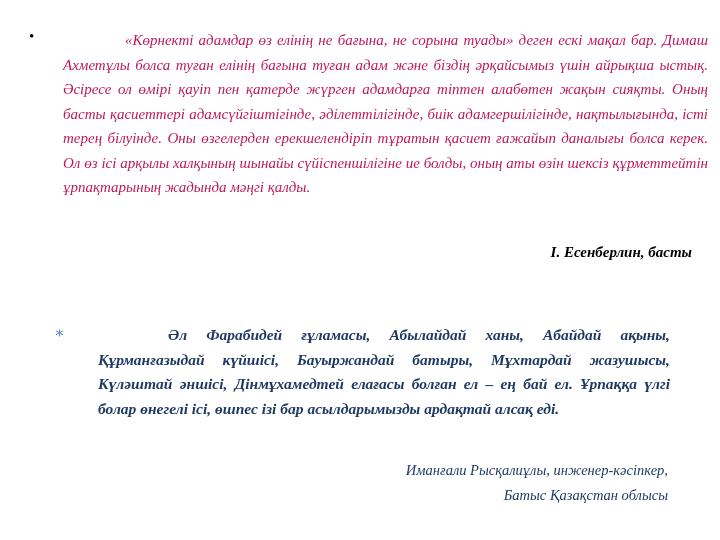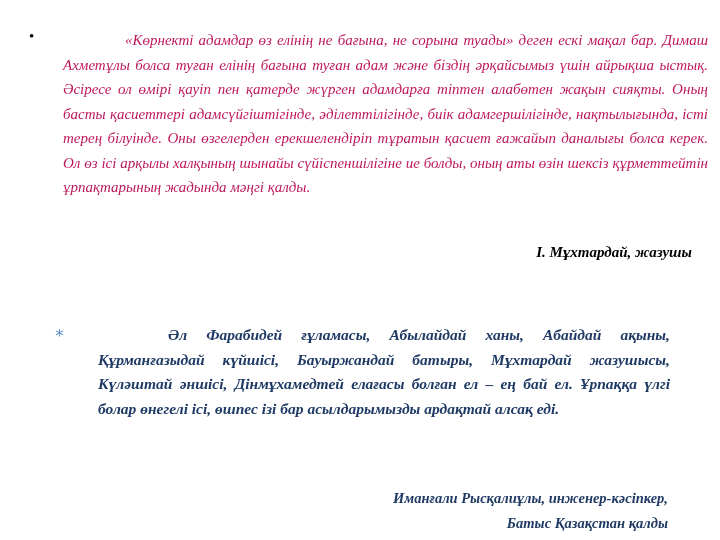--- a/index.html
+++ b/index.html
@@ -74,39 +74,38 @@
       font-size: 15.5px;
       line-height: 24.5px;
       text-align: justify;
       text-indent: 70px;
     }
     .author2 {
       position: absolute;
       right: 52px;
       color: #1f3a64;
       font-style: italic;
-      font-weight: bold;
+      font-weight: normal;
       font-size: 14.5px;
       text-align: right;
-      margin-top: 28px;
     }
     .author2.line1 { top: 462px; }
     .author2.line2 { top: 487px; }
   </style>
 </head>
 <body>
 
 <div class="slide">
 
   <div class="quote1">
     <span class="bullet1">•</span>
     <div class="text1">«Көрнекті  адамдар өз елінің не бағына, не сорына туады» деген ескі мақал бар. Димаш Ахметұлы болса туған елінің бағына туған адам және біздің әрқайсымыз үшін айрықша ыстық. Әсіресе ол өмірі қауіп пен қатерде жүрген адамдарға тіптен алабөтен жақын сияқты. Оның басты қасиеттері адамсүйгіштігінде, әділеттілігінде, биік адамгершілігінде, нақтылығында, істі терең білуінде. Оны өзгелерден ерекшелендіріп тұратын қасиет ғажайып даналығы болса керек. Ол өз ісі арқылы халқының шынайы сүйіспеншілігіне ие болды, оның аты өзін шексіз құрметтейтін ұрпақтарының жадында  мәңгі қалды.</div>
   </div>
-  <div class="author1">І. Мұхтардай, жазушы</div>
+  <div class="author1">І. Есенберлин, басты</div>
 
   <div class="quote2">
     <span class="bullet2">∗</span>
     <div class="text2">Әл Фарабидей ғұламасы, Абылайдай ханы, Абайдай ақыны, Құрманғазыдай күйшісі, Бауыржандай батыры, Мұхтардай жазушысы, Күләштай әншісі, Дінмұхамедтей елағасы болған ел – ең бай ел. Ұрпаққа үлгі болар өнегелі ісі, өшпес ізі бар асылдарымызды ардақтай алсақ еді.</div>
   </div>
   <div class="author2 line1">Иманғали Рысқалиұлы, инженер-кәсіпкер,</div>
-  <div class="author2 line2">Батыс Қазақстан қалды</div>
+  <div class="author2 line2">Батыс Қазақстан облысы</div>
 
 </div>
 
 </body></html>

